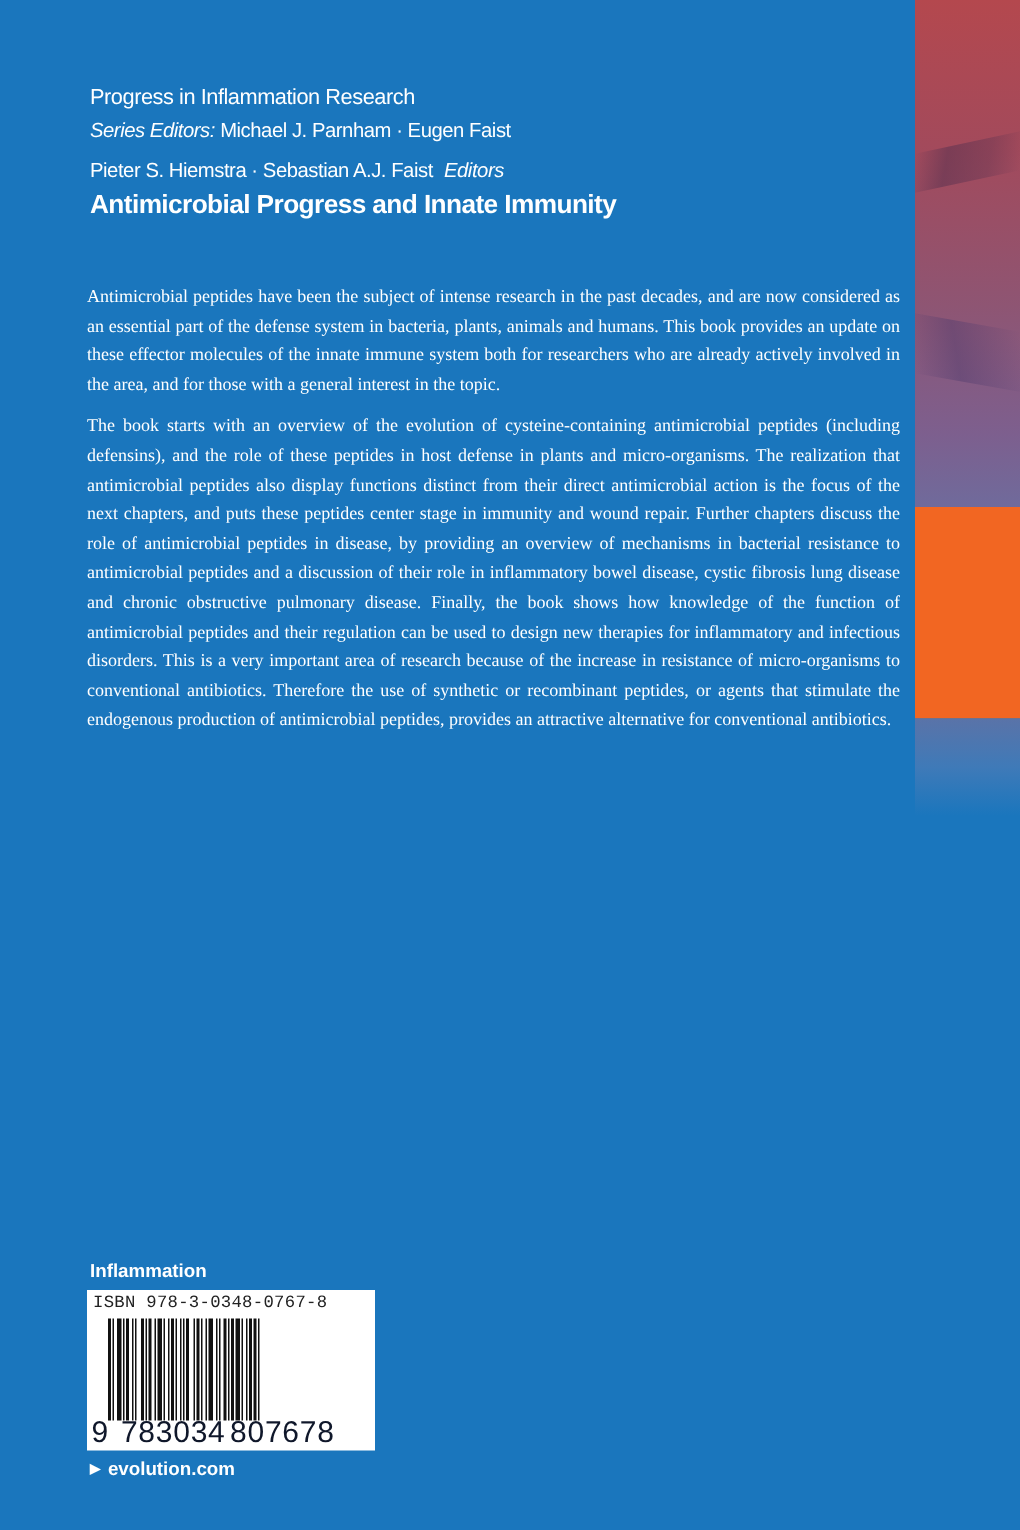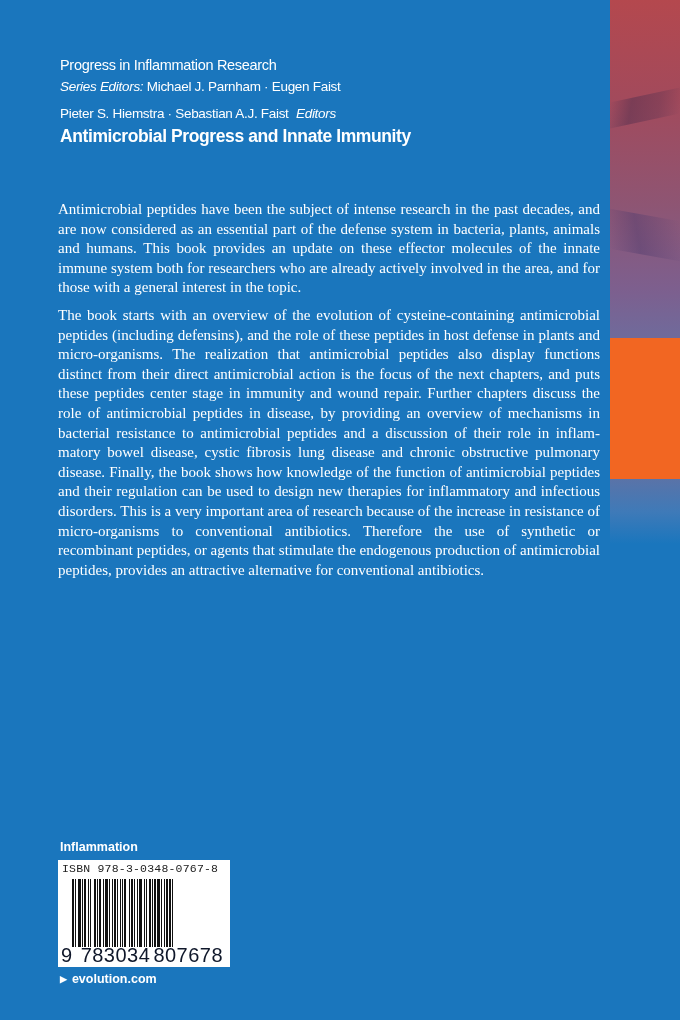--- a/index.html
+++ b/index.html
@@ -20,27 +20,27 @@
   .side-fade { position: absolute; left: 610px; top: 479px; width: 70px; height: 65px;
     background: linear-gradient(180deg, #5a73a8 0%, #3f7ab8 50%, #1a76bd 100%); }
 
   .series-title { position:absolute; left:60px; top:57px; font-size:14.5px; font-weight:normal; letter-spacing:-0.3px; }
   .series-editors { position:absolute; left:60px; top:79px; font-size:13.5px; letter-spacing:-0.3px; }
   .series-editors .lbl { font-style: italic; }
   .editors { position:absolute; left:60px; top:106px; font-size:13.5px; letter-spacing:-0.3px; }
   .editors .lbl { font-style: italic; margin-left: 4px; }
   .book-title { position:absolute; left:60px; top:126px; font-size:17.5px; font-weight:bold; letter-spacing:-0.4px; }
 
-  .body-text { position:absolute; left:58px; top:200px; width:542px;
-    font-family: "Liberation Serif", serif; font-size:15px; line-height:19.6px;
+  .body-text { position:absolute; left:58px; top:188px; width:542px;
+    font-family: "Liberation Serif", serif; font-size:12px; line-height:19.6px;
     text-align: justify; hyphens: manual; }
   .body-text p { margin: 0 0 8px 0; }
 
   .subject { position:absolute; left:60px; top:840px; font-size:12.5px; font-weight:bold; }
-  .barcode-box { position:absolute; left:58px; top:860px; width:172px; height:107px; background:#fff; color:#222; }
+  .barcode-box { position:absolute; left:58px; top:860px; width:172px; height:107px; background:#fff; color:#222;padding-left:20px; }
   .isbn-text { position:absolute; left:4px; top:2px; font-family:"Liberation Mono", monospace; font-size:11.5px; letter-spacing:0.2px; white-space:nowrap; }
   .bars { position:absolute; left:14px; top:19px; height:68px; width:150px; display:flex; align-items:stretch; }
   .bars span { display:block; background:#111; height:100%; }
   .ean-digits { position:absolute; left:3px; top:84px; font-size:20px; letter-spacing:0.5px; white-space:nowrap; color:#0f172a; }
   .ean-digits .first { margin-right: 8px; }
   .ean-digits .mid { margin-left: 3px; }
   .publisher { position:absolute; left:60px; top:972px; font-size:12.5px; font-weight:bold; display:flex; align-items:center; }
   .publisher .arrow { font-size:9px; margin-right:5px; }
 </style>
 </head>

